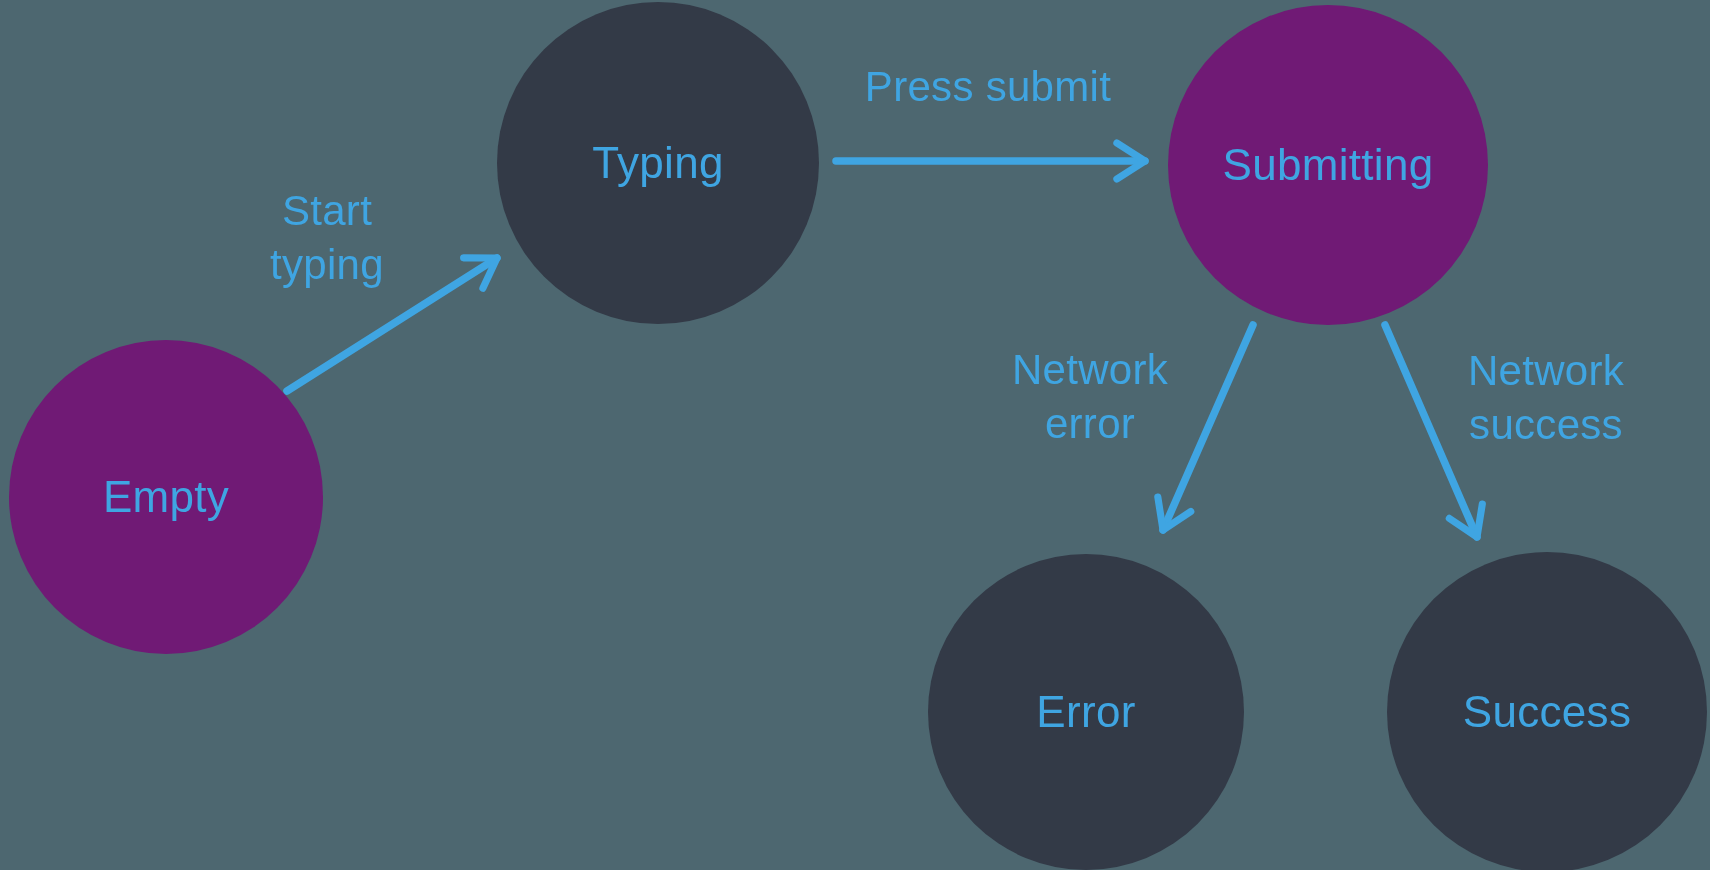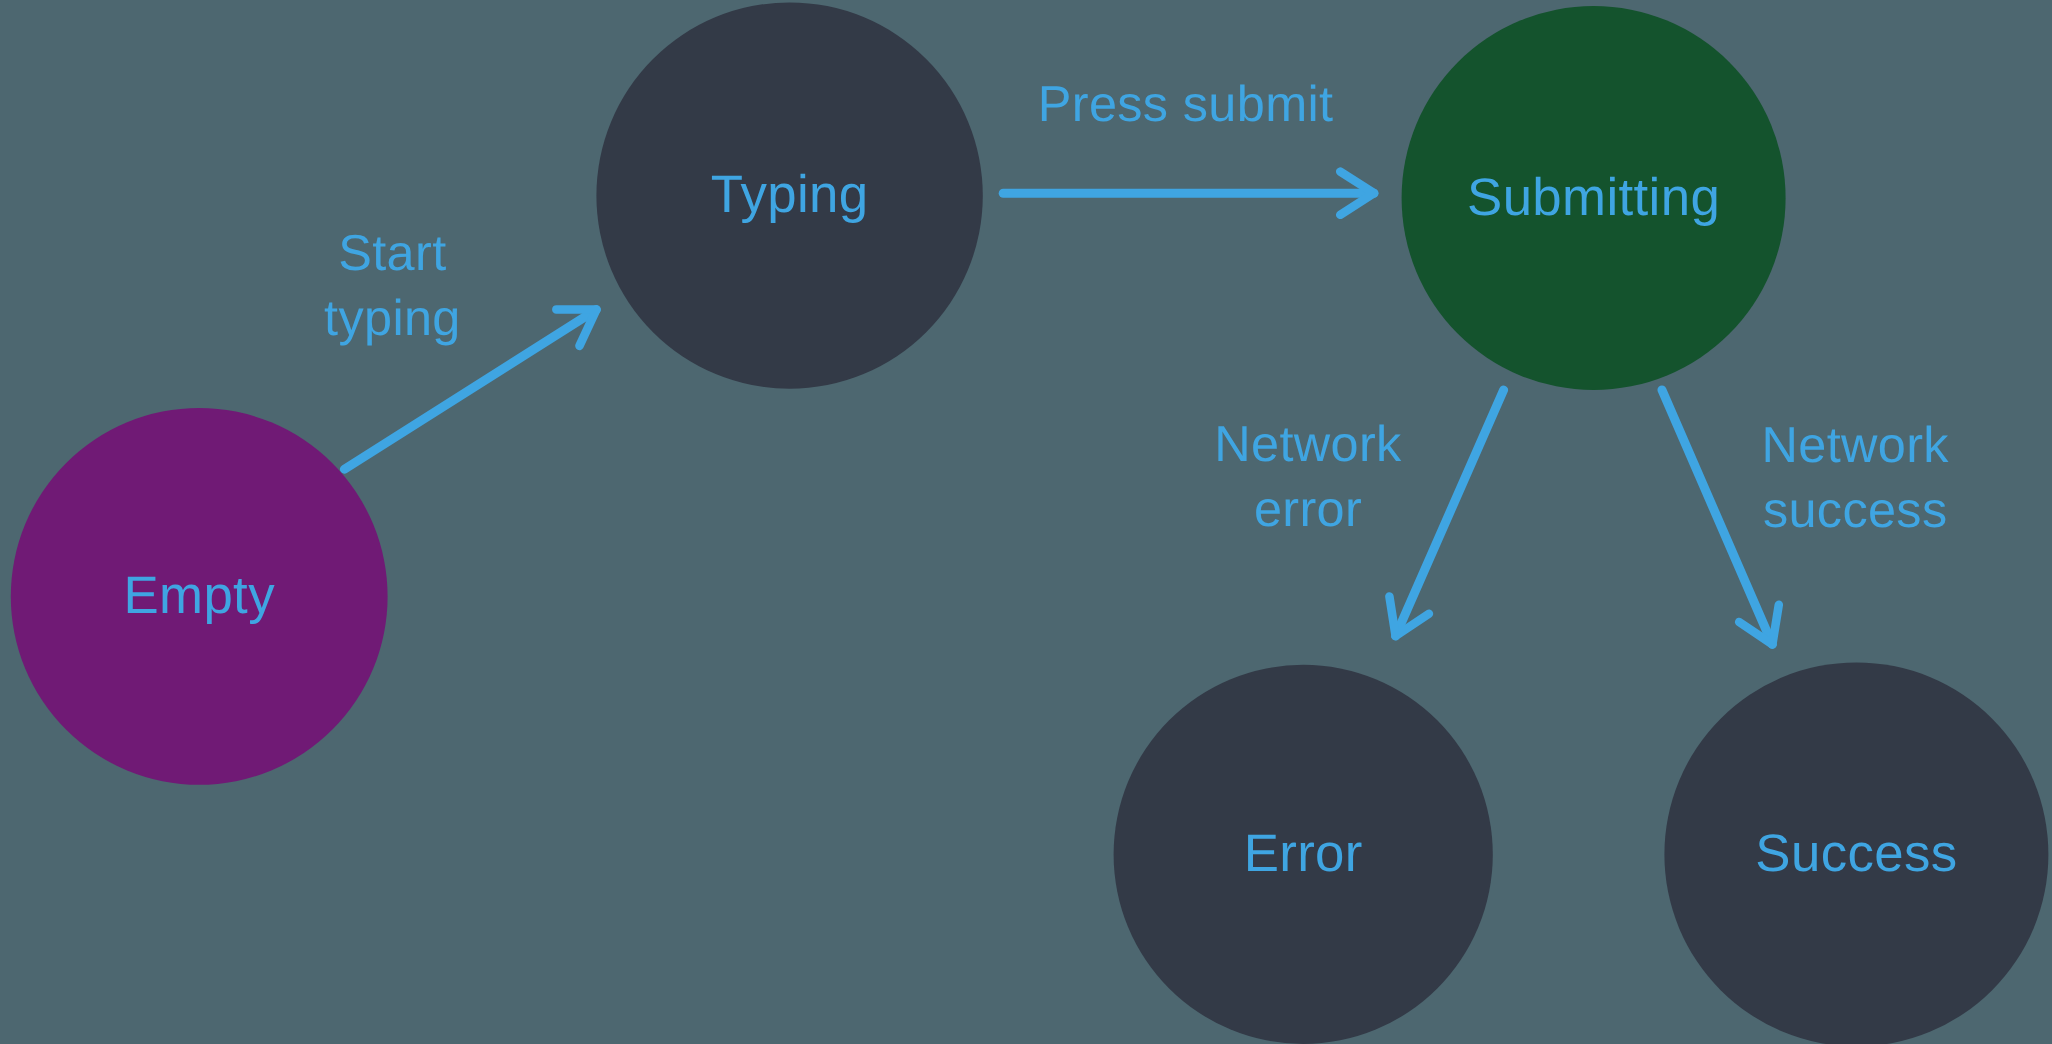--- a/index.html
+++ b/index.html
@@ -59,21 +59,21 @@
       <line x1="836" y1="161" x2="1145" y2="161" stroke="#3FA5E2" stroke-width="7.5" stroke-linecap="round" marker-end="url(#arrowhead)"></line>
       <line x1="1253" y1="325" x2="1163" y2="530" stroke="#3FA5E2" stroke-width="7.5" stroke-linecap="round" marker-end="url(#arrowhead)"></line>
       <line x1="1385" y1="325" x2="1477" y2="537" stroke="#3FA5E2" stroke-width="7.5" stroke-linecap="round" marker-end="url(#arrowhead)"></line>
     </svg>
     <div class="state-node" style="left: 9px; top: 340px; width: 314px; height: 314px; background: #701a75;">
       <span class="state-node-label" style="color: rgb(63, 165, 226);">Empty</span>
     </div>
     <div class="state-node" style="left: 497px; top: 2px; width: 322px; height: 322px; background: rgb(51, 58, 71);">
       <span class="state-node-label" style="color: rgb(63, 165, 226);">Typing</span>
     </div>
-    <div class="state-node" style="left: 1168px; top: 5px; width: 320px; height: 320px; background: #14532d;">
+    <div class="state-node" style="left: 1168px; top: 5px; width: 320px; height: 320px; background: #701a75;">
       <span class="state-node-label" style="color: rgb(63, 165, 226);">Submitting</span>
     </div>
     <div class="state-node" style="left: 928px; top: 554px; width: 316px; height: 316px; background: rgb(51, 58, 71);">
       <span class="state-node-label" style="color: rgb(63, 165, 226);">Error</span>
     </div>
     <div class="state-node" style="left: 1387px; top: 552px; width: 320px; height: 320px; background: rgb(51, 58, 71);">
       <span class="state-node-label" style="color: rgb(63, 165, 226);">Success</span>
     </div>
     <div class="edge-label" style="left: 988px; top: 87px; color: rgb(63, 165, 226);">
       <div>Press submit</div>

